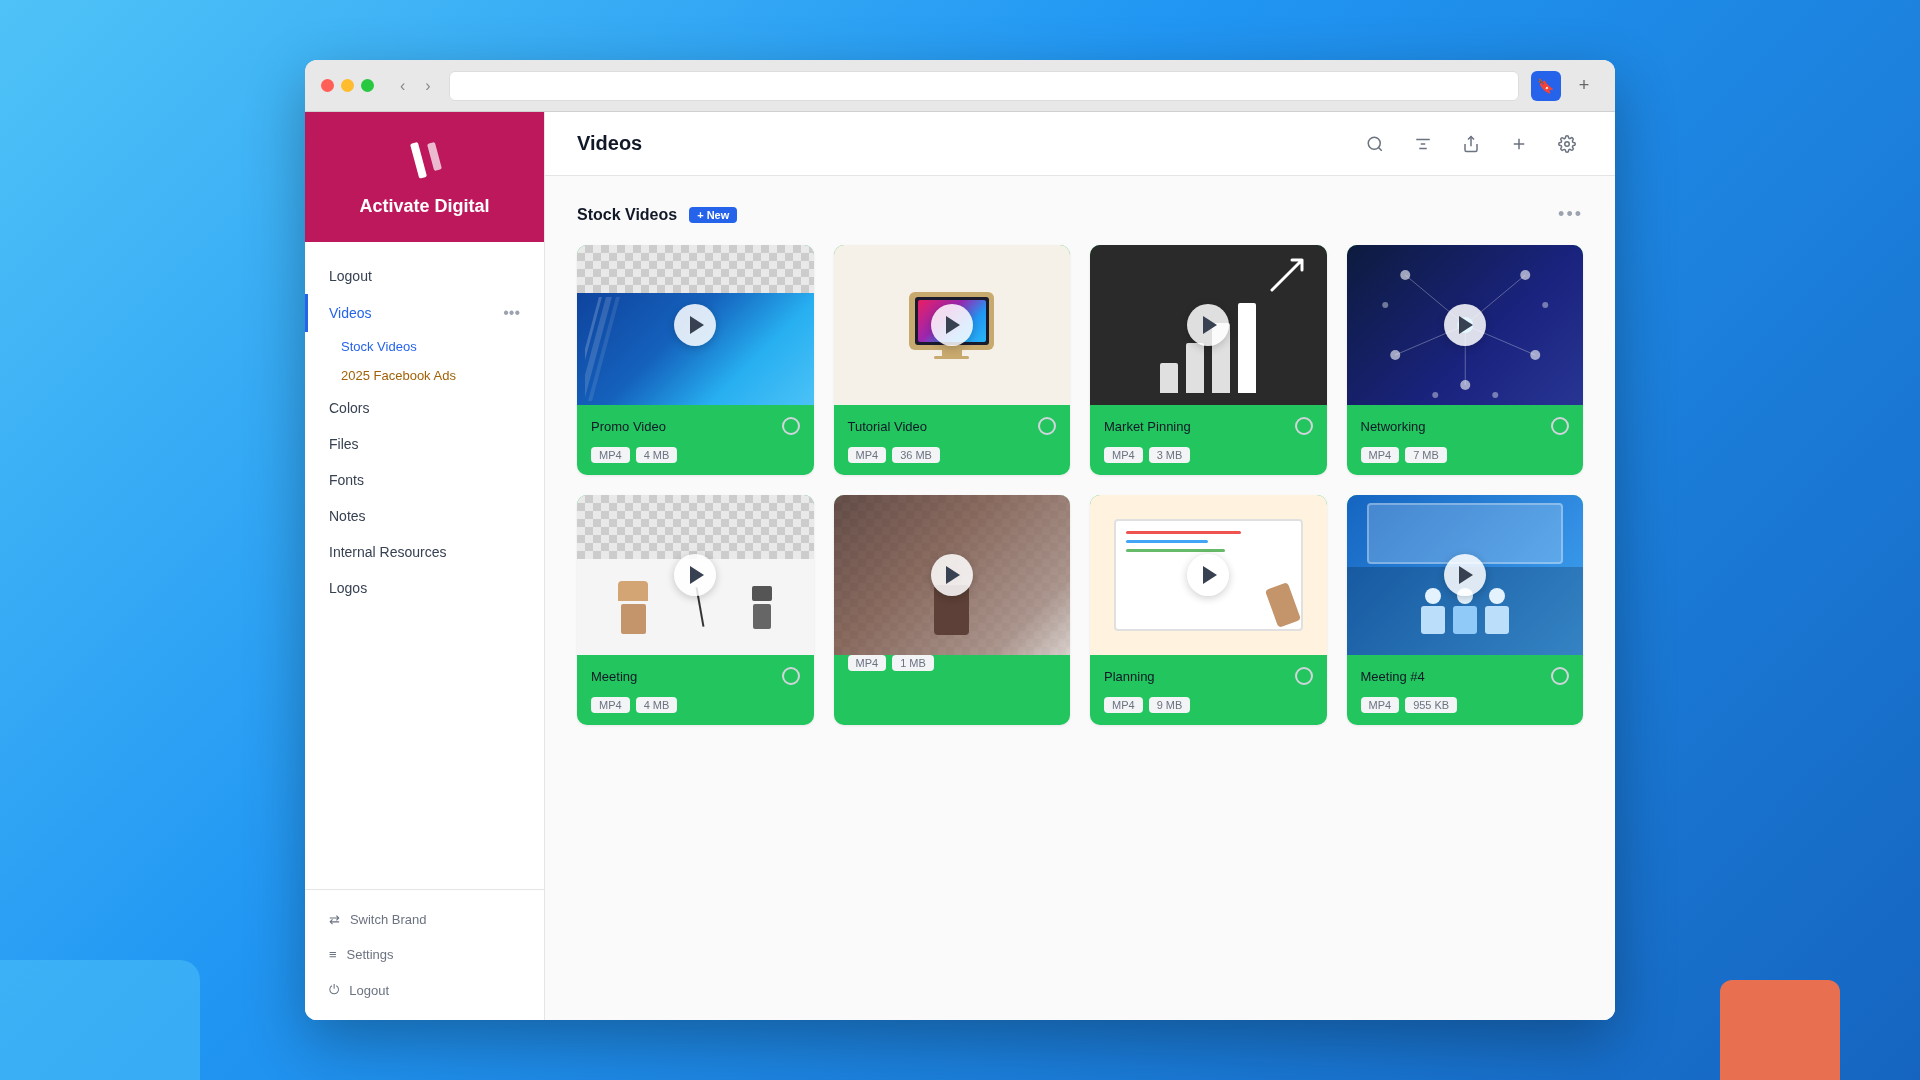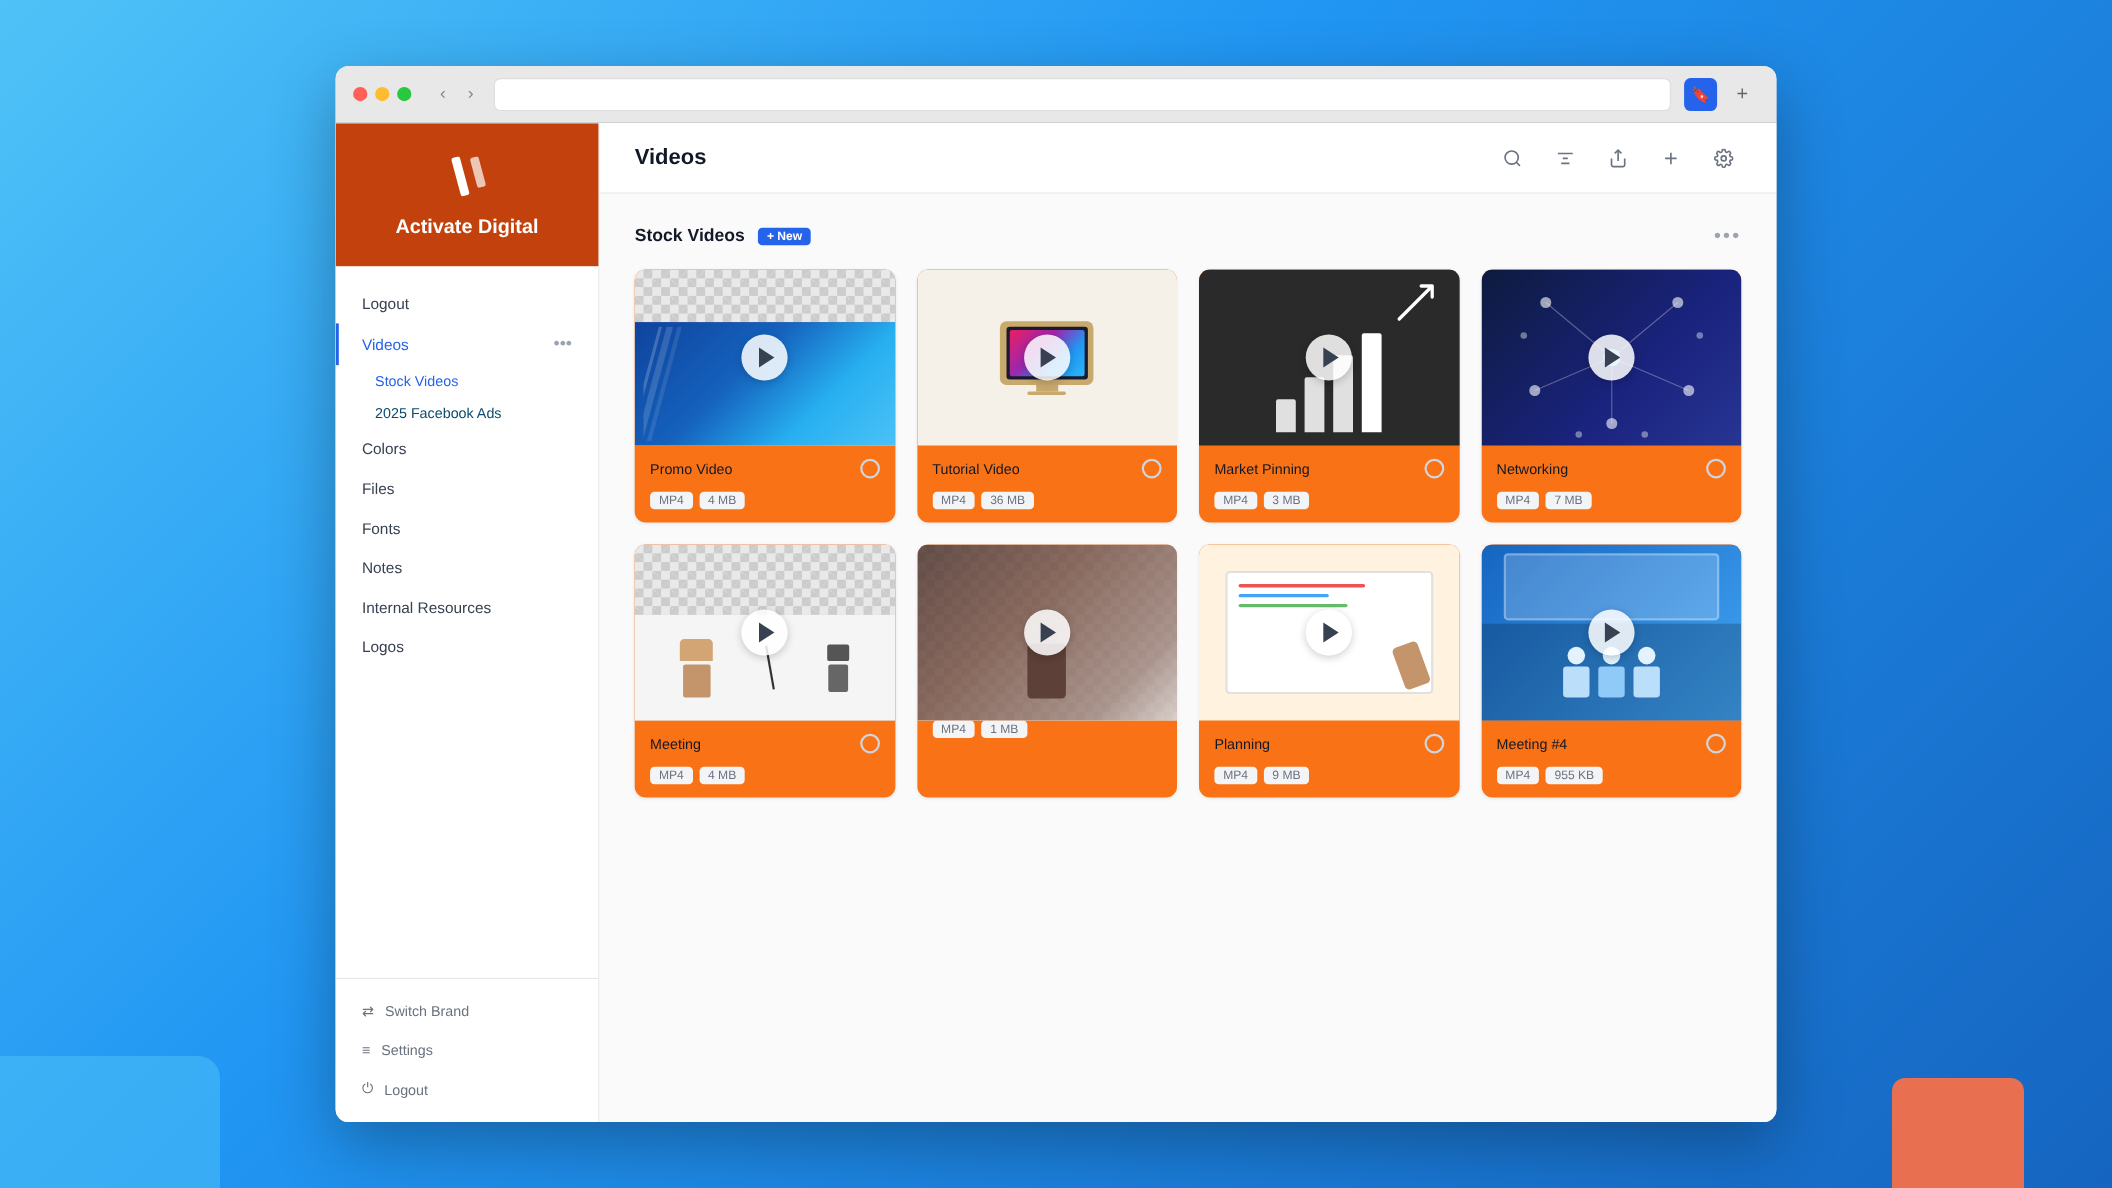--- a/index.html
+++ b/index.html
@@ -117,21 +117,21 @@
     .sidebar {
       width: 240px;
       background: #fff;
       display: flex;
       flex-direction: column;
       border-right: 1px solid #e5e5e5;
       flex-shrink: 0;
     }
 
     .sidebar-brand {
-      background: #c2410c;
+      background: #be185d;
       padding: 28px 20px 24px;
       display: flex;
       flex-direction: column;
       align-items: center;
       gap: 12px;
     }
 
     .brand-logo {
       width: 44px;
       height: 44px;
@@ -181,21 +181,21 @@
       margin-left: auto;
       color: #9ca3af;
       font-size: 16px;
     }
 
     .nav-sub-item {
       display: flex;
       align-items: center;
       padding: 7px 24px 7px 36px;
       font-size: 13px;
-      color: #0c4a6e;
+      color: #a16207;
       cursor: pointer;
       transition: background 0.15s;
     }
 
     .nav-sub-item.active {
       color: #2563eb;
       font-weight: 500;
     }
 
     .sidebar-footer {
@@ -295,21 +295,21 @@
     }
 
     
     .video-grid {
       display: grid;
       grid-template-columns: repeat(4, 1fr);
       gap: 20px;
     }
 
     .video-card {
-      background: #f97316;
+      background: #22c55e;
       border-radius: 10px;
       overflow: hidden;
       box-shadow: 0 1px 3px rgba(0,0,0,0.08);
       cursor: pointer;
     }
 
     .video-thumbnail {
       width: 100%;
       height: 160px;
       position: relative;

